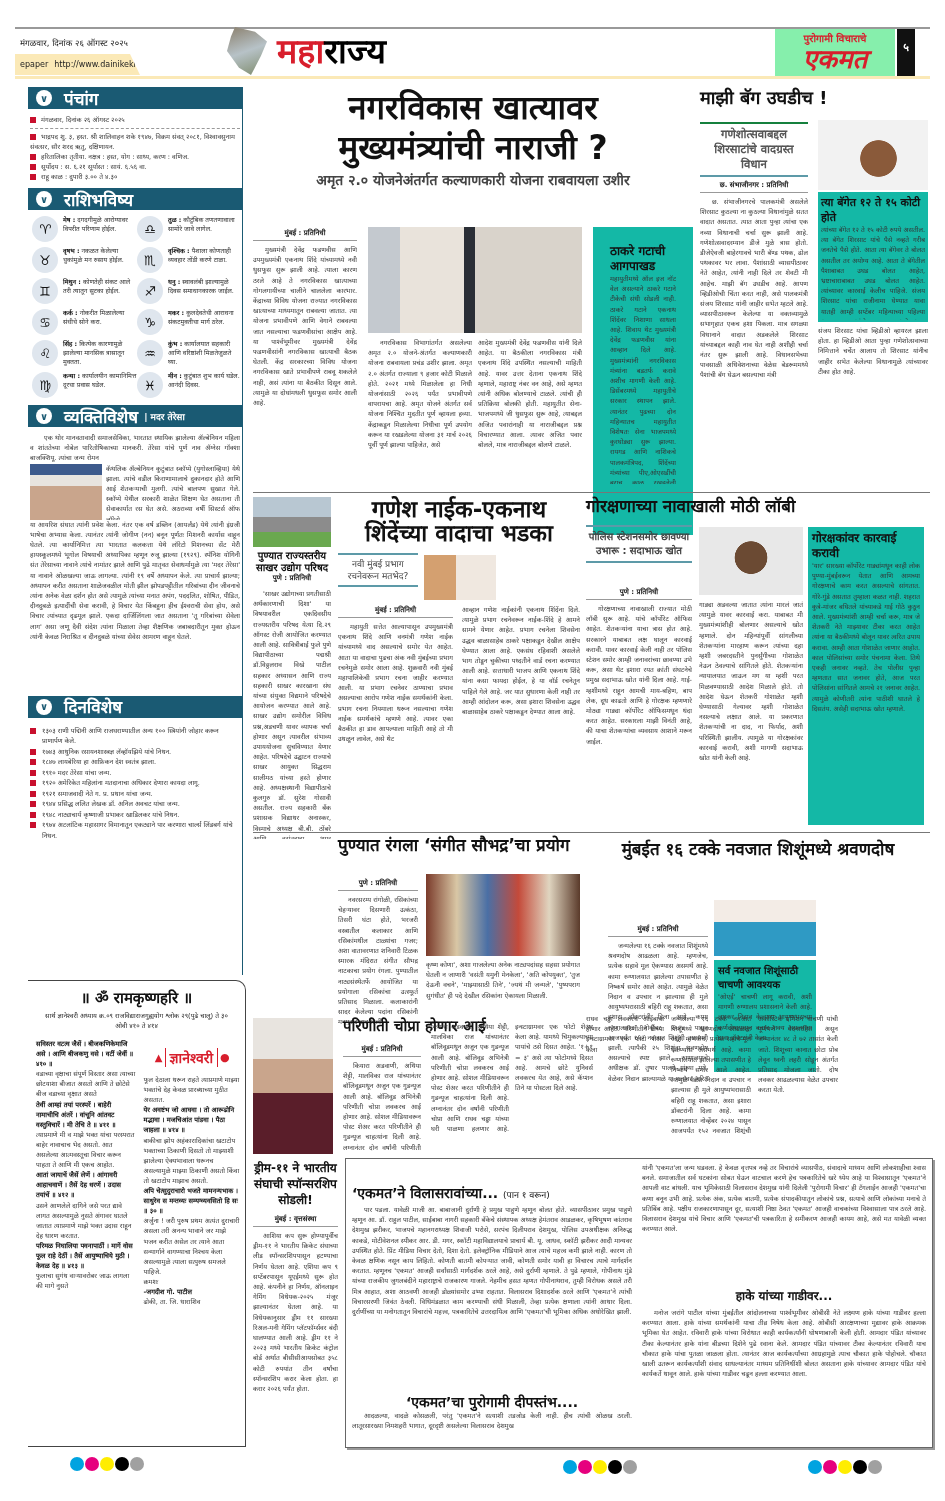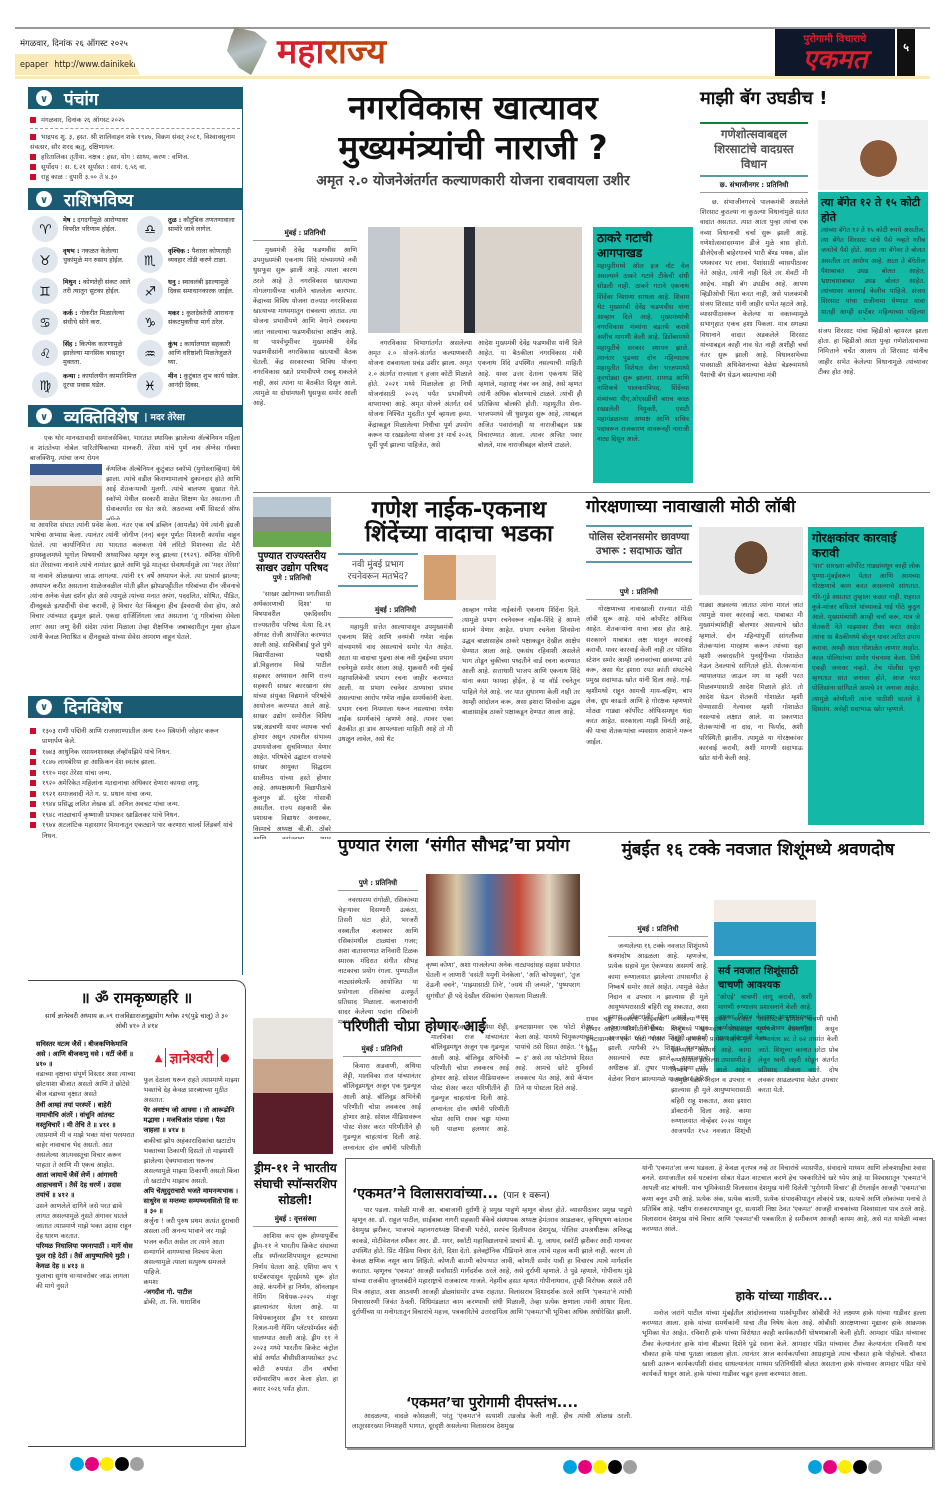--- a/index.html
+++ b/index.html
@@ -28,23 +28,23 @@
 <div class="abs" style="left:15px;top:27px;width:915px;height:50px;border-top:2px solid #999;">
   <div class="abs" style="left:0;top:0;width:230px;height:25px;"></div>
   <div class="abs" style="left:5px;top:8px;font-size:8.5px;color:#222;">मंगळवार, दिनांक २६ ऑगस्ट २०२५</div>
   <div class="abs" style="left:0;top:25px;width:125px;height:21px;background:#fbe9b7;clip-path:polygon(0 0,92% 0,100% 100%,0 100%);display:flex;align-items:center;padding-left:5px;font-size:8px;color:#222;">
     <span>epaper</span>
     <span style="display:inline-block;width:7px;height:7px;border-radius:50%;background:#d81e2c;margin:0 3px;"></span>
     <span>http://www.dainikekmat.com</span>
   </div>
   <div class="abs" style="left:212px;top:-2px;width:40px;height:48px;background:linear-gradient(160deg,#8a7f6c,#b7c2c7 50%,#7d8a6a);clip-path:polygon(20% 0,70% 10%,100% 30%,85% 60%,60% 100%,30% 85%,0 50%,10% 20%);"></div>
   <div class="abs" style="left:262px;top:2px;font-weight:bold;font-size:34px;line-height:40px;">
-    <span style="color:#d81e2c">महा</span><span style="color:#c2410c">राज्य</span>
-  </div>
-  <div class="abs" style="left:760px;top:0;width:120px;height:48px;background:#0f172a;text-align:center;">
+    <span style="color:#d81e2c">महा</span><span style="color:#000000">राज्य</span>
+  </div>
+  <div class="abs" style="left:760px;top:0;width:120px;height:48px;background:#86efac;text-align:center;">
     <div style="color:#d81e2c;font-size:10px;font-weight:bold;margin-top:2px;">पुरोगामी विचाराचे</div>
     <div style="color:#d81e2c;font-size:26px;font-weight:bold;line-height:28px;font-style:italic;">एकमत</div>
   </div>
   <div class="abs" style="left:882px;top:0;width:18px;height:48px;background:#111;color:#fff;font-size:11px;font-weight:bold;text-align:center;padding-top:10px;">५</div>
   <div class="abs" style="left:0;top:47px;width:915px;height:3px;background:#fbe9b7;"></div>
 </div>
 
 <div class="abs" style="left:28px;top:87px;width:215px;height:888px;border-right:1px solid #1a5a73;">
   <div class="sechead">
       <span class="chev">∨</span>
@@ -183,21 +183,21 @@
     <div>मुख्यमंत्र्यांची नाराजी ?</div>
   </div>
   <div class="hl" style="font-size:14px;color:#444;margin-top:4px;">अमृत २.० योजनेअंतर्गत कल्याणकारी योजना राबवायला उशीर</div>
   <div class="abs" style="left:0;top:140px;width:104px;">
     <div class="byline">मुंबई : प्रतिनिधी</div>
     <div class="txt" style="height:252px;text-indent:12px;">मुख्यमंत्री देवेंद्र फडणवीस आणि उपमुख्यमंत्री एकनाथ शिंदे यांच्यामध्ये नवी धुसफूस सुरू झाली आहे. त्याला कारण ठरले आहे ते नगरविकास खात्याच्या गोगलगायीच्या चालीने चाललेला कारभार. केंद्राच्या विविध योजना राज्यात नगरविकास खात्याच्या माध्यमातून राबवल्या जातात. त्या योजना प्रभावीपणे आणि वेगाने राबवल्या जात नसल्याचा फडणवीसांचा आक्षेप आहे. या पार्श्वभूमीवर मुख्यमंत्री देवेंद्र फडणवीसांनी नगरविकास खात्याची बैठक घेतली. केंद्र सरकारच्या विविध योजना नगरविकास खाते प्रभावीपणे राबवू शकलेले नाही, असं त्यांना या बैठकीत दिसून आले. त्यामुळे या दोघांमधली धुसफूस समोर आली आहे.</div>
   </div>
   <div class="abs photo" style="left:115px;top:139px;width:214px;height:106px;background:linear-gradient(90deg,#c4c9cf 0 15%,#e9e3db 15% 45%,#2a2e36 45% 50%,#d9d3cb 50%);"></div>
   <div class="abs txt" style="left:115px;top:250px;width:104px;height:140px;text-indent:12px;">नगरविकास विभागांतर्गत असलेल्या अमृत २.० योजने-अंतर्गत कल्याणकारी योजना राबवायला प्रचंड उशीर झाला. अमृत २.० अंतर्गत राज्याला ९ हजार कोटी मिळाले होते. २०२१ मध्ये मिळालेला हा निधी योजनांसाठी २०२६ पर्यंत प्रभावीपणे वापरायचा आहे. अमृत योजने अंतर्गत सर्व योजना निश्चित मुदतीत पूर्ण व्हायला हव्या. केंद्राकडून मिळालेल्या निधीचा पूर्ण उपयोग करून या रखडलेल्या योजना ३१ मार्च २०२६ पूर्वी पूर्ण झाल्या पाहिजेत, असे</div>
   <div class="abs txt" style="left:225px;top:250px;width:104px;height:140px;">आदेश मुख्यमंत्री देवेंद्र फडणवीस यांनी दिले आहेत. या बैठकीला नगरविकास मंत्री एकनाथ शिंदे उपस्थित नसल्याची माहिती आहे. यावर उत्तर देताना एकनाथ शिंदे म्हणाले, महाराष्ट्र नंबर वन आहे, असे म्हणत त्यांनी अधिक बोलण्याचे टाळले. त्यांची ही प्रतिक्रिया बोलकी होती. महायुतीत सेना-भाजपमध्ये जी धुसफूस सुरू आहे, त्याबद्दल अजित पवारांनाही या नाराजीबद्दल प्रश्न विचारण्यात आला. त्यावर अजित पवार बोलले, मात्र नाराजीबद्दल बोलणे टाळले.</div>
-  <div class="abs boxgray" style="left:340px;top:139px;width:100px;height:256px;padding:4px;">
+  <div class="abs boxgray" style="left:340px;top:139px;width:100px;height:308px;padding:17px;">
     <div style="font-weight:bold;font-size:12px;line-height:15px;color:#111;">ठाकरे गटाची आगपाखड</div>
     <div class="txt" style="height:210px;">महायुतीमध्ये ऑल इज नॉट वेल असल्याने ठाकरे गटाने टीकेची संधी सोडली नाही. ठाकरे गटाने एकनाथ शिंदेंवर निशाणा साधला आहे. शिवाय थेट मुख्यमंत्री देवेंद्र फडणवीस यांना आव्हान दिले आहे. मुख्यमंत्र्यांनी नगरविकास मंत्र्यांना बडतर्फ करावे अशीच मागणी केली आहे. डिसेंबरमध्ये महायुतीचे सरकार स्थापन झाले. त्यानंतर पुढच्या दोन महिन्यातच महायुतीत विशेषतः सेना भाजपमध्ये कुरघोड्या सुरू झाल्या. रायगड आणि नाशिकचे पालकमंत्रिपद, शिंदेंच्या मंत्र्यांच्या पीए,ओएसडींची बराच काळ रखडलेली नियुक्ती, एसटी महामंडळाच्या अध्यक्ष आणि सचिव पदावरून राजकारण यावरूनही नाराजी नाट्य दिसून आले.</div>
   </div>
 </div>
 
 <div class="abs" style="left:700px;top:88px;width:230px;height:400px;">
   <div class="hl" style="font-size:18px;text-align:left;">माझी बॅग उघडीच !</div>
   <div class="abs" style="left:0;top:34px;width:108px;border-top:2px solid #15803d;">
     <div style="font-size:11.5px;line-height:15px;color:#555;text-align:center;padding:3px 0;font-weight:bold;border-bottom:2px solid #5d9aa8;">गणेशोत्सवाबद्दल शिरसाटांचे वादग्रस्त विधान</div>
     <div class="byline" style="margin-top:3px;">छ. संभाजीनगर : प्रतिनिधी</div>

